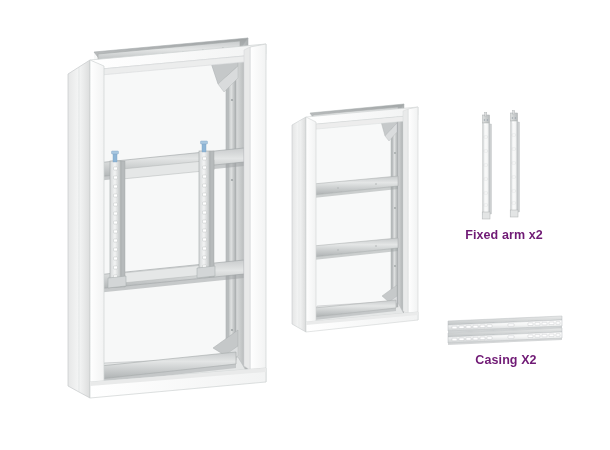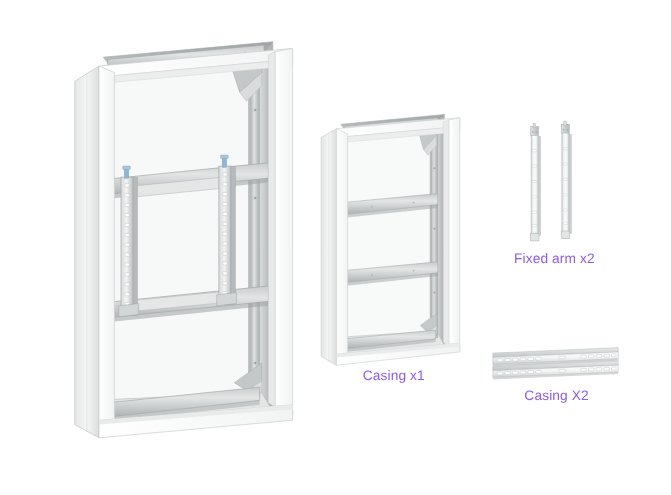--- a/index.html
+++ b/index.html
@@ -18,22 +18,22 @@
     background: #ffffff;
     overflow: hidden;
   }
   .part { position: absolute; }
 
   
   .caption {
     position: absolute;
     font-family: "Liberation Sans", sans-serif;
     font-size: 12.5px;
-    font-weight: 400;
-    color: #8b5cf6;
+    font-weight: 700;
+    color: #701a75;
     letter-spacing: 0.1px;
     white-space: nowrap;
     text-align: center;
   }
 
   
   svg { display: block; overflow: visible; }
 </style>
 </head>
 <body>
@@ -277,21 +277,20 @@
         <polygon points="14,27 126,17 126,22 14,32" fill="#ededed" stroke="#d5d8d9" stroke-width="0.4"></polygon>
         <polygon points="14,19 24,24 24,224 14,234" fill="url(#cFace)" stroke="#d0d3d4" stroke-width="0.6"></polygon>
         <polygon points="116,11 126,9 126,222 116,216" fill="url(#cFace)" stroke="#d0d3d4" stroke-width="0.6"></polygon>
         <polygon points="111,13 116,11 116,216 111,213" fill="#e9eaea" stroke="#d1d4d5" stroke-width="0.4"></polygon>
         <polygon points="14,224 126,214 126,222 14,234" fill="url(#cFace)" stroke="#d0d3d4" stroke-width="0.6"></polygon>
         <polygon points="14,224 126,214 126,217 14,227" fill="#eaebeb"></polygon>
       </g>
     </svg>
   </div>
 
-  <div class="caption" style="left:292px; top:334px; width:132px;">Casing x1</div>
 
   <div class="part" style="left:474px; top:112px; width:60px; height:112px;">
     <svg width="60" height="112" viewBox="0 0 60 112">
       <defs>
         <linearGradient id="armG" x1="0" y1="0" x2="1" y2="0">
           <stop offset="0" stop-color="#c9cdce"></stop>
           <stop offset="0.3" stop-color="#ffffff"></stop>
           <stop offset="0.72" stop-color="#f2f3f3"></stop>
           <stop offset="1" stop-color="#c2c6c7"></stop>
         </linearGradient>

